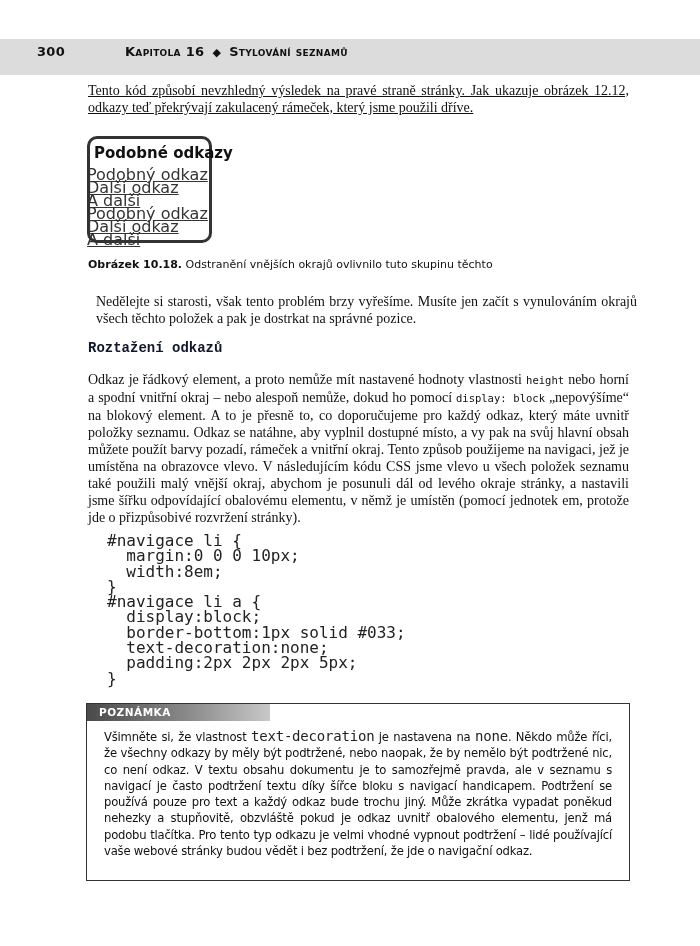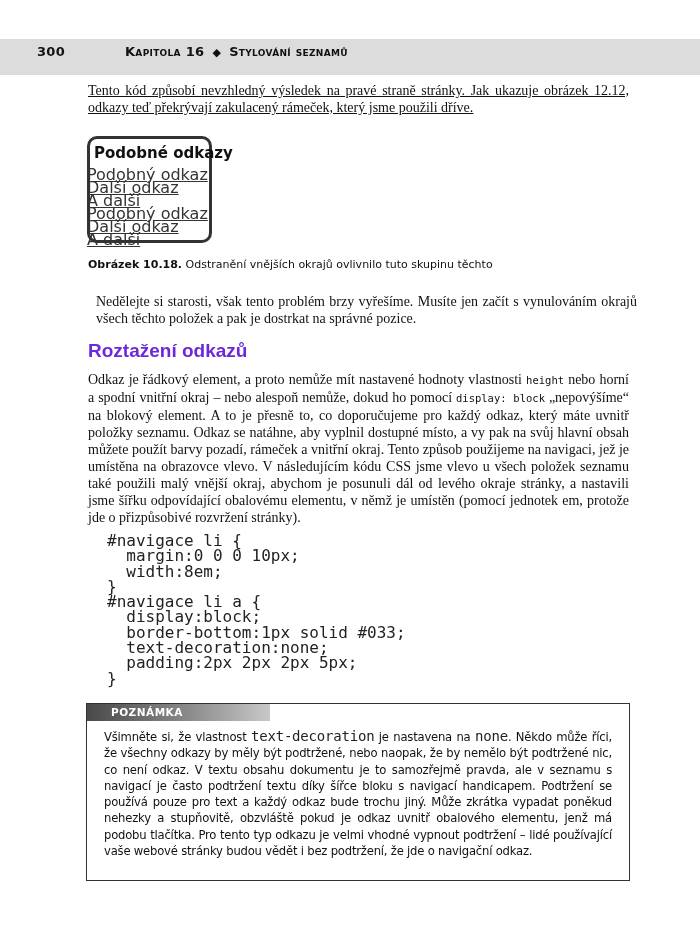--- a/index.html
+++ b/index.html
@@ -34,39 +34,39 @@
     }
     .figure-links div { text-decoration: underline; }
 
     .caption {
       position: absolute; left: 88px; top: 258px; font-family: "DejaVu Sans", sans-serif;
       font-size: 11px; color: #111;
     }
     .caption b { font-weight: bold; }
 
     .heading {
-      position: absolute; left: 88px; top: 340px; font-family: Liberation Sans, sans-serif;
-      font-weight: bold; font-size: 19px; color: #6d28d9;
+      position: absolute; left: 88px; top: 340px; font-family: Liberation Mono, monospace;
+      font-weight: bold; font-size: 14px; color: #0f172a;
     }
     code, .mono { font-family: "DejaVu Sans Mono", "Liberation Mono", monospace; font-size: 10.5px; }
 
     .code-block {
       position: absolute; left: 107px; top: 533px; font-family: "DejaVu Sans Mono", "Liberation Mono", monospace;
       font-size: 16px; line-height: 15.3px; white-space: pre; color: #222;
     }
 
     .note {
       position: absolute; left: 86px; top: 703px; width: 544px; height: 178px;
       border: 1px solid #333; box-sizing: border-box;
     }
     .note-label {
       position: absolute; left: 87px; top: 704px; width: 183px; height: 17px;
       background: linear-gradient(to right, #4a4a4a 0%, #8a8a8a 55%, #c8c8c8 100%);
       color: #fff; font-family: "DejaVu Sans", sans-serif; font-weight: bold; font-size: 10.5px;
-      line-height: 17px; padding-left: 24px; box-sizing: border-box; letter-spacing: 0.5px;
+      line-height: 17px; padding-left: 12px; box-sizing: border-box; letter-spacing: 0.5px;
     }
     .note-text {
       position: absolute; left: 104px; top: 728px; width: 508px;
       font-family: "DejaVu Sans", sans-serif; font-size: 11.6px; line-height: 16.3px; text-align: justify;
       color: #111; letter-spacing: -0.2px;
     }
     .note-text code { font-size: 14px; color: #222; }
   </style>
 </head>
 <body>

